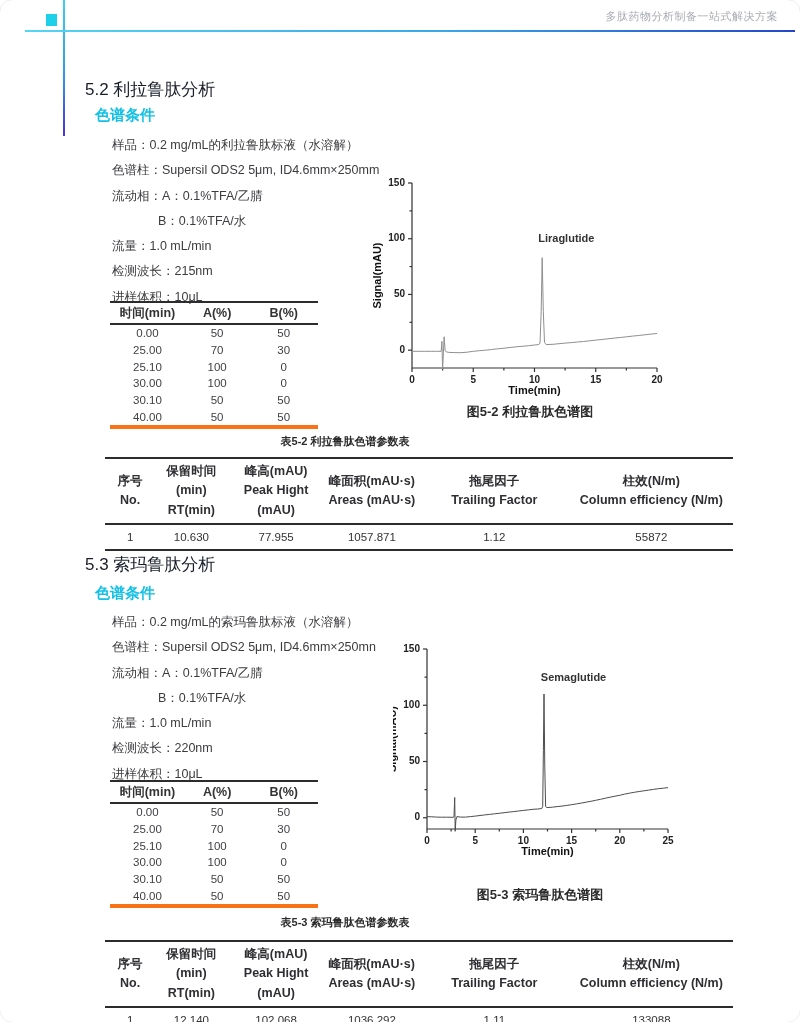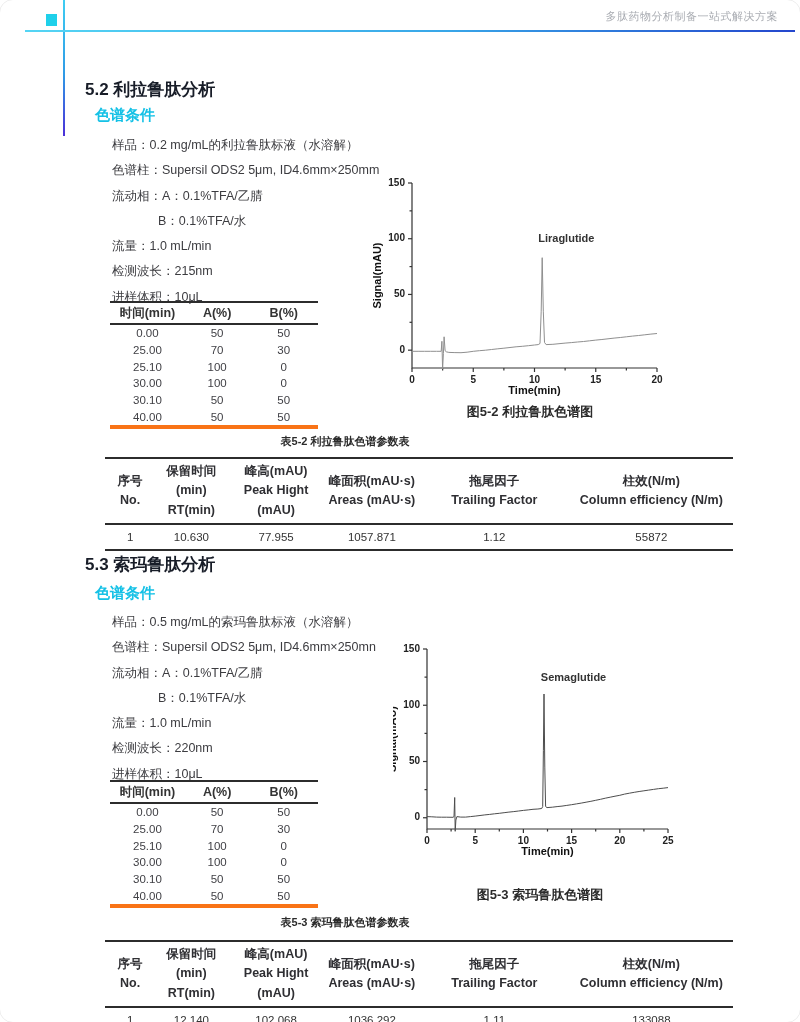--- a/index.html
+++ b/index.html
@@ -9,21 +9,21 @@
     color:#3c3c40;overflow:hidden;outline:1px solid #ededed;border-radius:13px;
   }
   
   .hdr-square{position:absolute;left:46px;top:14px;width:11px;height:12px;background:#1fd0ea;}
   .hdr-vline{position:absolute;left:63px;top:0;width:2px;height:136px;
     background:linear-gradient(to bottom,#3ecdf2 0%,#2f9ae6 55%,#4b2fd8 100%);}
   .hdr-rule{position:absolute;left:25px;top:30px;width:770px;height:2px;
     background:linear-gradient(to right,#55d5f4 0%,#38a6e8 55%,#2446cd 100%);}
   .hdr-slogan{position:absolute;right:22px;top:9px;font-size:11px;color:#a9acb2;letter-spacing:.5px;}
   
-  .sec-title{position:absolute;font-size:17px;font-weight:700;color:#181d28;}
+  .sec-title{position:absolute;font-size:17px;font-weight:400;color:#181d28;}
   .sec-sub{position:absolute;font-size:15px;font-weight:700;color:#15c1e6;}
   #s1-title{left:85px;top:78px;} #s1-sub{left:95px;top:106px;}
   #s2-title{left:85px;top:553px;} #s2-sub{left:95px;top:584px;}
   
   .conds{position:absolute;font-size:12.5px;color:#3c3c40;line-height:25.3px;}
   #s1-conds{left:112px;top:133px;} #s2-conds{left:112px;top:610px;}
   .cond-line.indent{padding-left:46px;}
   
   .grad-table{position:absolute;width:208px;border-collapse:collapse;table-layout:fixed;}
   #s1-grad{left:110px;top:301px;} #s2-grad{left:110px;top:780px;}
@@ -184,21 +184,21 @@
           <td>1057.871</td>
           <td>1.12</td>
           <td>55872</td>
         </tr>
       </tbody>
     </table>
 
   <div id="s2-title" class="sec-title">5.3 索玛鲁肽分析</div>
   <div id="s2-sub" class="sec-sub">色谱条件</div>
   <div id="s2-conds" class="conds">
-      <div class="cond-line">样品：0.5 mg/mL的索玛鲁肽标液（水溶解）</div>
+      <div class="cond-line">样品：0.2 mg/mL的索玛鲁肽标液（水溶解）</div>
       <div class="cond-line">色谱柱：Supersil ODS2 5μm, ID4.6mm×250mn</div>
       <div class="cond-line">流动相：A：0.1%TFA/乙腈</div>
       <div class="cond-line indent">B：0.1%TFA/水</div>
       <div class="cond-line">流量：1.0 mL/min</div>
       <div class="cond-line">检测波长：220nm</div>
       <div class="cond-line">进样体积：10μL</div>
     </div>
   <table id="s2-grad" class="grad-table">
       <thead>
         <tr>

